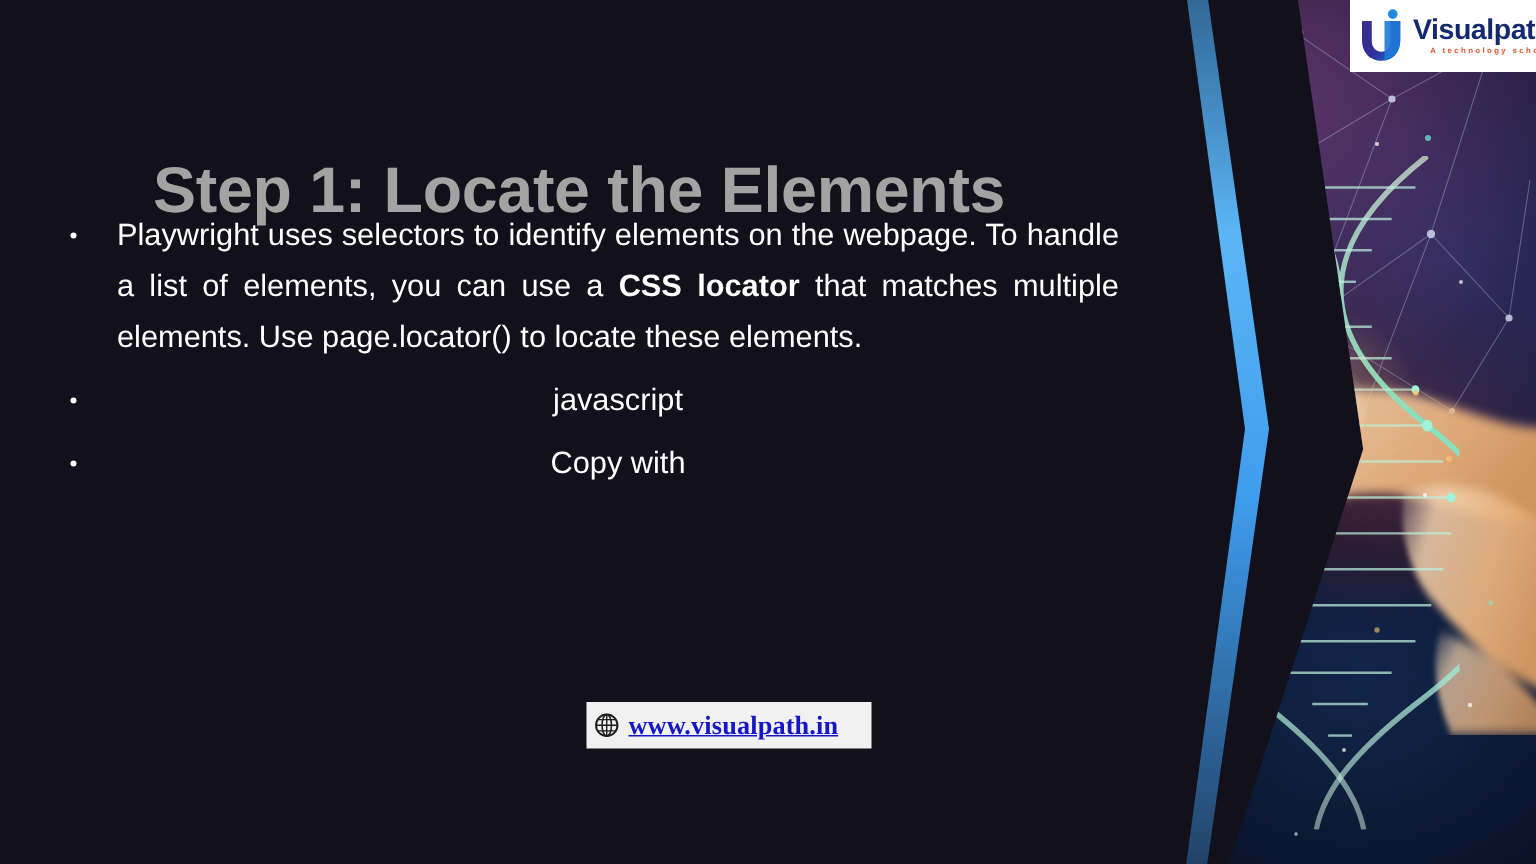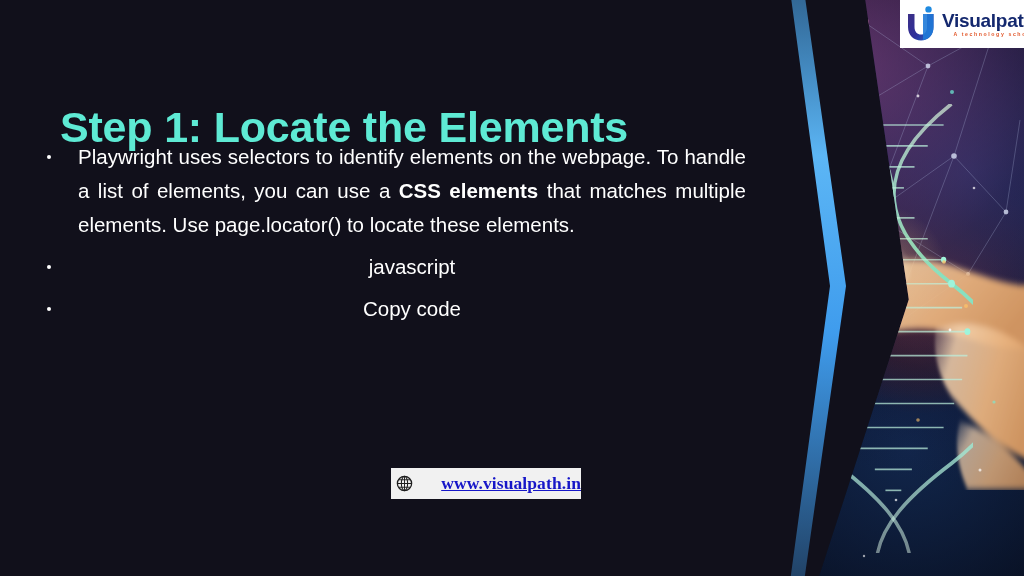--- a/index.html
+++ b/index.html
@@ -145,21 +145,20 @@
     left: 391px;
     top: 468px;
     width: 190px;
     height: 31px;
     background: #f1f1f1;
     display: flex;
     align-items: center;
     gap: 6px;
     padding-left: 5px;
     box-sizing: border-box;
-    justify-content: space-between;
   }
   .globe-icon { flex: 0 0 auto; width: 17px; height: 17px; }
   .footer-url {
     font-family: "Liberation Serif", serif;
     font-size: 17.5px;
     font-weight: bold;
     color: #1616c8;
     text-decoration: underline;
     letter-spacing: 0.1px;
   }
@@ -316,26 +315,26 @@
       <path d="M2 8 L2 21 C2 29.5 8 34.5 15 34.5 C22 34.5 27.5 29.5 27.5 21 L27.5 8 L21 8 L21 21 C21 26 18.5 28.5 15 28.5 C11.5 28.5 8.5 26 8.5 21 L8.5 8 Z" fill="url(#vgrad)"></path>
       <path d="M17 8 L17 34 C23.5 33 27.5 28 27.5 21 L27.5 8 Z" fill="#1f7ad8" opacity="0.9"></path>
       <circle cx="22.5" cy="3.4" r="3.2" fill="#1f8ae0"></circle>
     </svg>
     <span class="logo-words">
       <span class="logo-name" style="color: rgb(20, 40, 110);">Visualpath</span>
       <span class="logo-tag" style="color: rgb(226, 87, 42);">A technology school</span>
     </span>
   </div>
 
-  <h1 class="title" style="color: #5eead4;">Step 1: Locate the Elements</h1>
+  <h1 class="title" style="color: #a3a3a3; margin-left: 42px;">Step 1: Locate the Elements</h1>
 
   <ul class="body-list">
-      <li class="bullet"><span>Playwright uses selectors to identify elements on the webpage. To handle a list of elements, you can use a </span><b>CSS elements</b><span> that matches multiple elements. Use page.locator() to locate these elements.</span></li>
+      <li class="bullet"><span>Playwright uses selectors to identify elements on the webpage. To handle a list of elements, you can use a </span><b>CSS locator</b><span> that matches multiple elements. Use page.locator() to locate these elements.</span></li>
       <li class="bullet nojustify"><span>javascript</span></li>
-      <li class="bullet nojustify"><span>Copy code</span></li>
+      <li class="bullet nojustify"><span>Copy with</span></li>
     </ul>
 
   <div class="footer-link">
     <svg class="globe-icon" viewBox="0 0 20 20">
       <circle cx="10" cy="10" r="8.4" fill="none" stroke="#1d1d1d" stroke-width="1.5"></circle>
       <ellipse cx="10" cy="10" rx="3.7" ry="8.4" fill="none" stroke="#1d1d1d" stroke-width="1.2"></ellipse>
       <line x1="1.6" y1="10" x2="18.4" y2="10" stroke="#1d1d1d" stroke-width="1.2"></line>
       <line x1="3" y1="5.6" x2="17" y2="5.6" stroke="#1d1d1d" stroke-width="1.1"></line>
       <line x1="3" y1="14.4" x2="17" y2="14.4" stroke="#1d1d1d" stroke-width="1.1"></line>
       <line x1="10" y1="1.6" x2="10" y2="18.4" stroke="#1d1d1d" stroke-width="1.1"></line>

